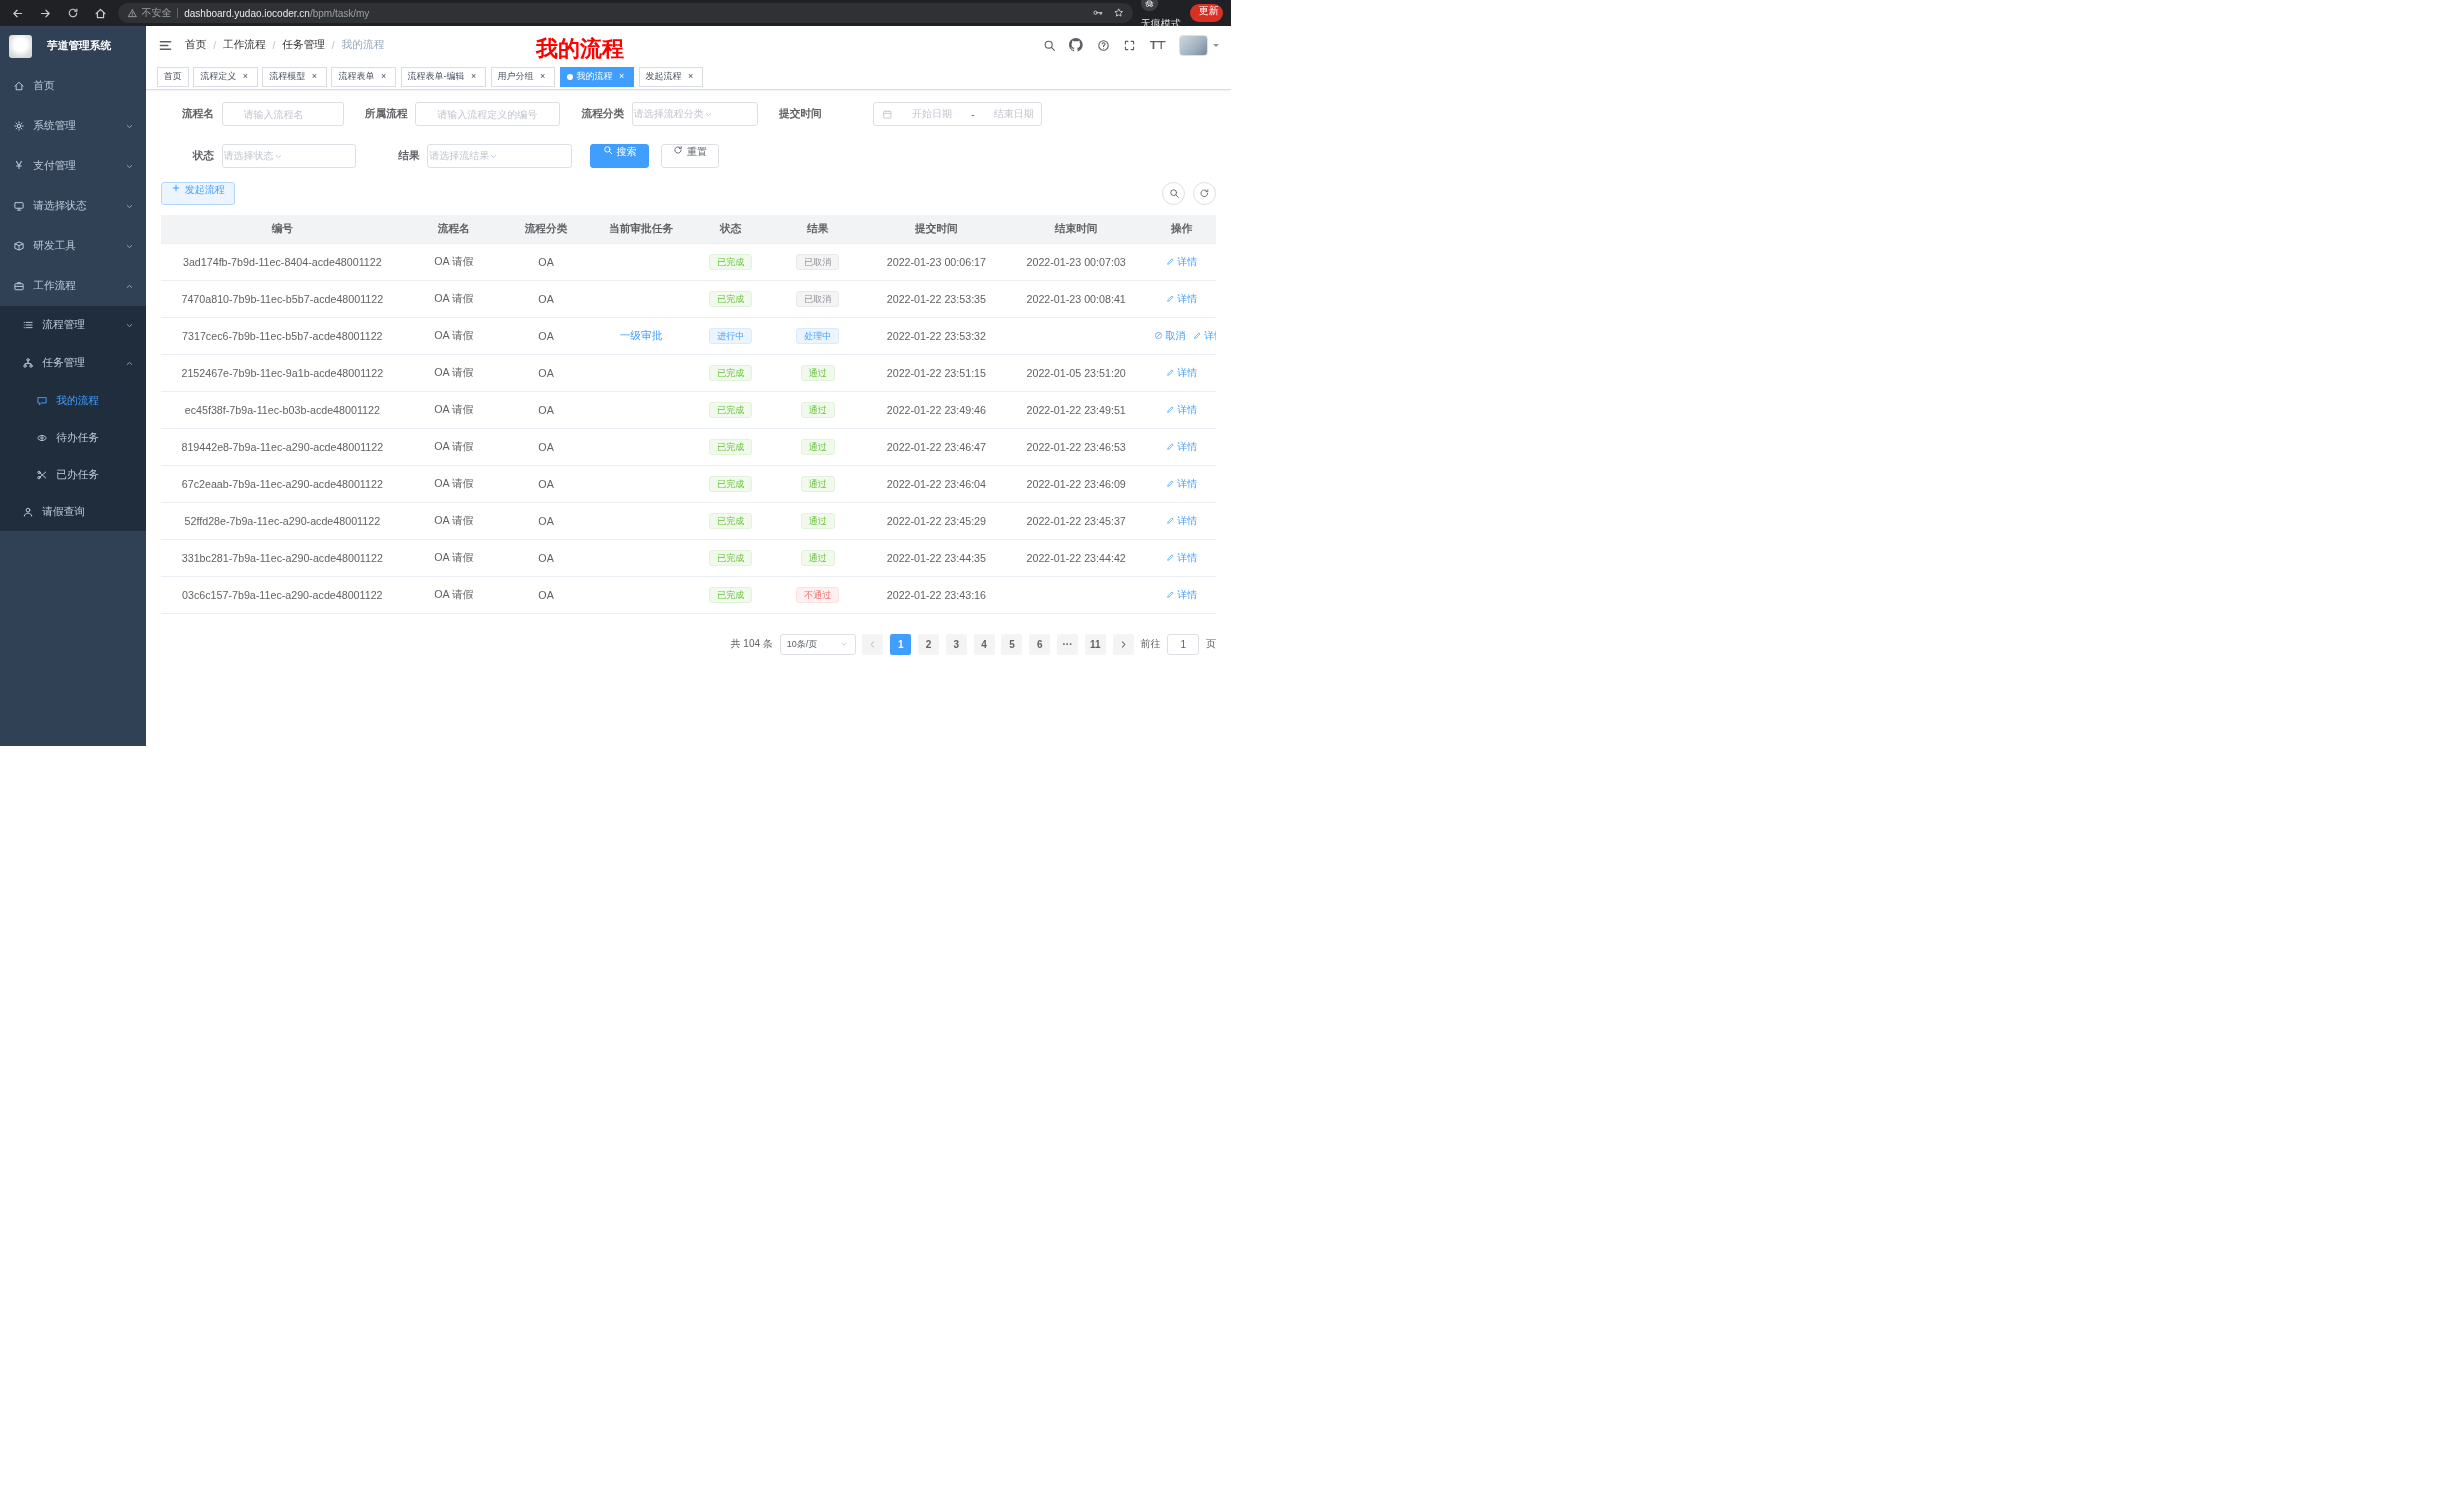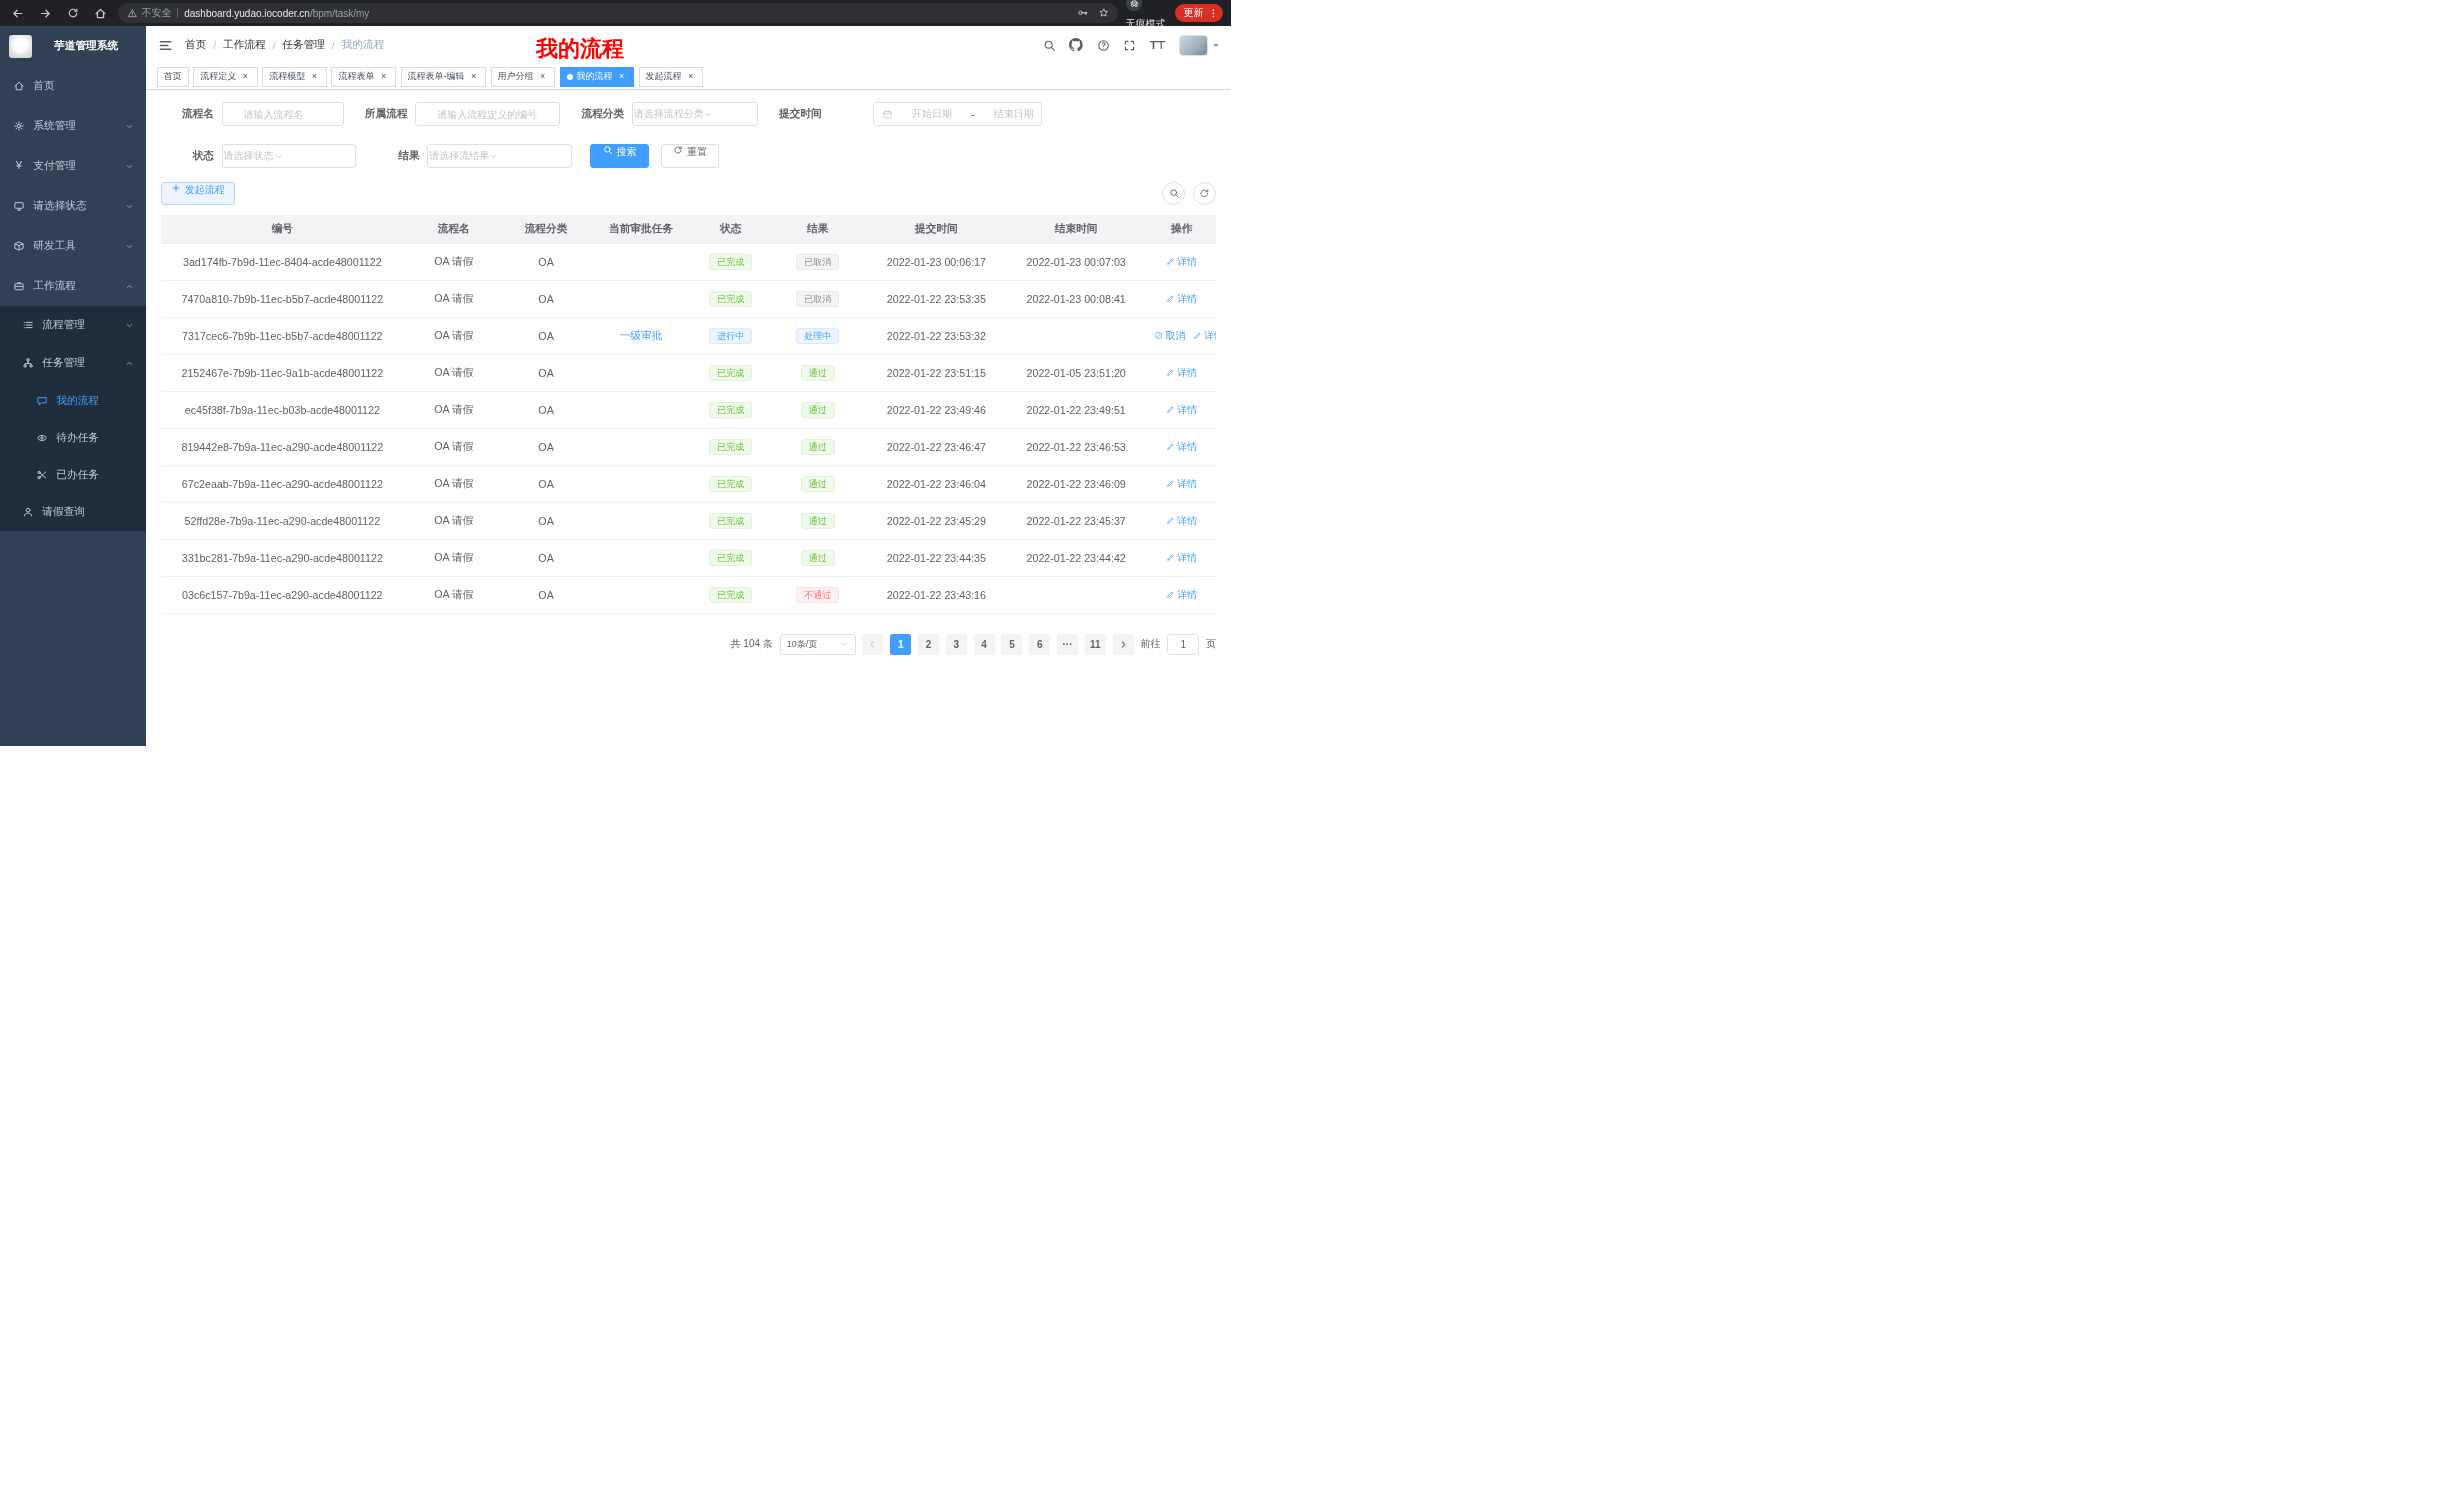--- a/index.html
+++ b/index.html
@@ -16,26 +16,26 @@
   .bbtn { width:20px; height:20px; display:flex; align-items:center; justify-content:center; color:#c7cbd1; border-radius:50%; cursor:pointer; flex-shrink:0; }
   .omnibox { flex:1; min-width:0; height:20px; background:#303134; border-radius:10px; display:flex; align-items:center; padding:0 9px; gap:6px; font-size:10px; }
   .omni-warn { color:#9aa0a6; display:flex; align-items:center; gap:3.8px; cursor:pointer; }
   .omni-div { width:0.8px; height:10.7px; background:#5f6368; }
   .omni-host { color:#e8eaed; }
   .omni-path { color:#9aa0a6; }
   .omni-right { margin-left:auto; display:flex; align-items:center; gap:9px; color:#c7cbd1; }
   .browser-right { display:flex; align-items:center; gap:9px; flex-shrink:0; }
   .incog { display:flex; align-items:flex-start; gap:6px; color:#e8eaed; font-size:10px;flex-direction:column; }
   .incog-circle { width:16.7px; height:16.7px; border-radius:50%; background:#3c4043; display:flex; align-items:center; justify-content:center; color:#e8eaed; }
-  .update-pill { height:18px; background:#d93025; border-radius:10px; color:#fff; font-size:10px; display:flex; align-items:center; gap:4.6px; padding:0 4.6px 0 9px; cursor:pointer; }
+  .update-pill { height:18px; background:#d93025; border-radius:10px; color:#fff; font-size:10px; display:flex; align-items:center; gap:4.6px; padding:0 4.6px 0 9px; cursor:pointer;flex-direction:column; }
 
   
   .app { display:flex; height:721px; }
   .sidebar { width:146px; flex-shrink:0; background:#304156; overflow:hidden; }
-  .logo { height:40px; display:flex; align-items:center; gap:22px; padding:16px 9px; cursor:pointer; }
+  .logo { height:40px; display:flex; align-items:center; gap:15px; padding:16px 9px; cursor:pointer; }
   .logo-img { width:23px; height:23px; border-radius:3px; background:radial-gradient(circle at 50% 42%, #ffffff 35%, #d9d9d9 75%); flex-shrink:0; }
   .logo-title { color:#fff; font-weight:700; font-size:10.7px; white-space:nowrap; }
   .mi { height:40px; display:flex; align-items:center; gap:7.6px; padding:0 12px; color:#bfcbd9; cursor:pointer; white-space:nowrap; }
   .mi .ico { width:13.7px; display:flex; justify-content:center; flex-shrink:0; }
   .mi .chev { margin-left:auto; opacity:.75; display:flex; }
   .mi.l2 { background:#1f2d3d; padding-left:21px; height:38px; }
   .mi.l3 { background:#1f2d3d; padding-left:35px; height:37px; }
   .mi.active { color:#409eff; }
   .yen { font-size:11.4px; line-height:1; }
 

